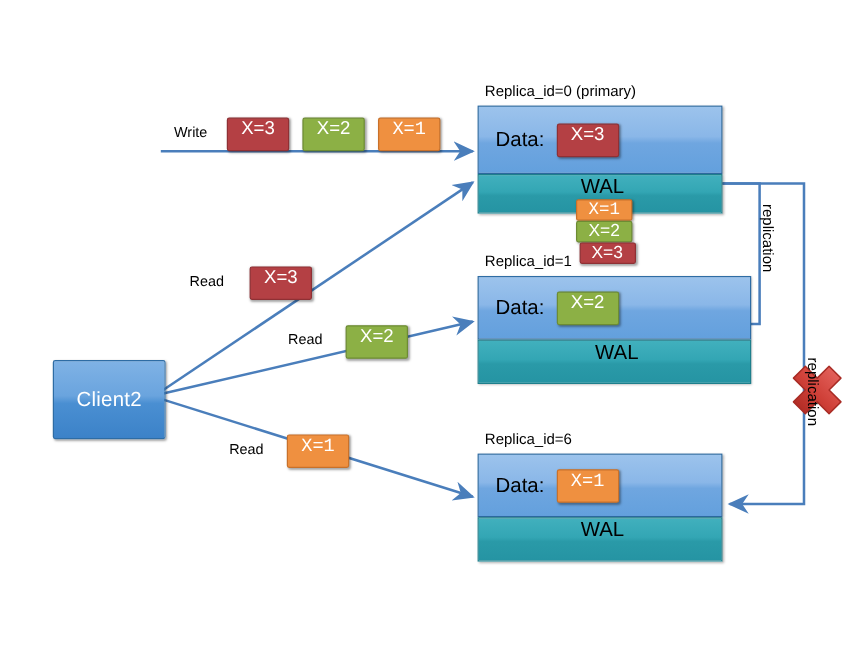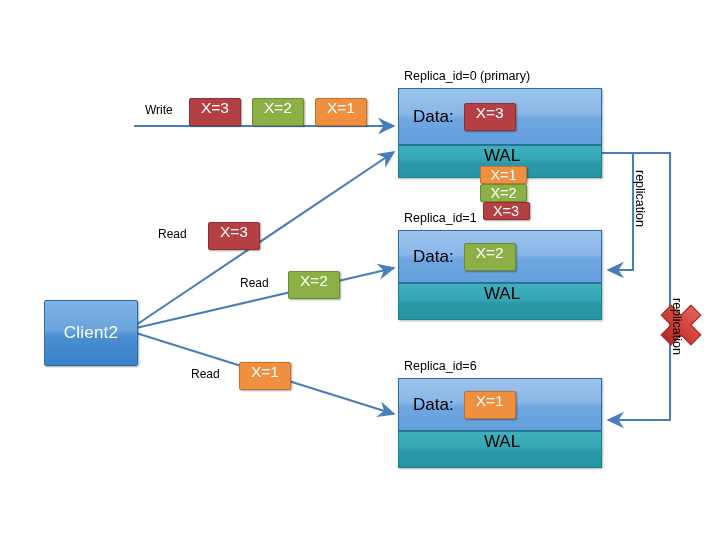--- a/index.html
+++ b/index.html
@@ -57,21 +57,21 @@
     display:inline-flex;align-items:flex-start;justify-content:center;
     height:28px;min-width:52px;
     box-sizing:border-box;
     border-radius:2px;
     color:#ffffff;font-size:15.5px;
     box-shadow:1px 1px 2px rgba(0,0,0,.35);
     margin-right:9px;
   }
   .chip.red   {background:#b44044;border:1px solid #8f3034;}
   .chip.green {background:#8cb045;border:1px solid #6d8c33;}
-  .chip.orange{background:#ef9040;border:1px solid #c9712a;}
+  .chip.orange{background:#ef9040;border:1px solid #c9712a;font-family:Liberation Mono, monospace;}
 
   .chip-free{position:absolute;margin-right:0;}
 
   
   .txt{position:absolute;font-size:12px;color:#000;white-space:nowrap;}
 
   
   .rot{
     position:absolute;font-size:12.5px;color:#000;white-space:nowrap;
     transform-origin:0 0;
@@ -162,21 +162,21 @@
       </span>
       <span class="chip green" style="height:25px;min-width:47px;font-size:14.5px;margin-right:5px;">
         <span>X=2</span>
       </span>
       <span class="chip red" style="height:25px;min-width:47px;font-size:14.5px;margin-right:0;">
         <span>X=3</span>
       </span>
     </div>
   </div>
 
-  <div class="replica" style="left:398px;top:230px;width:204px;height:90px;">
+  <div class="replica" style="left:398px;top:230px;width:204px;height:90px;padding-left:24px;">
     <div class="replica-label">Replica_id=1</div>
     <div class="rep-data" style="height:53px;">
       <span class="sect-label">Data:</span>
       <span class="chip green" style="margin-right:0;">
         <span>X=2</span>
       </span>
     </div>
     <div class="rep-wal" style="top:53px;height:37px;">
       <span class="sect-label">WAL</span>
     </div>

